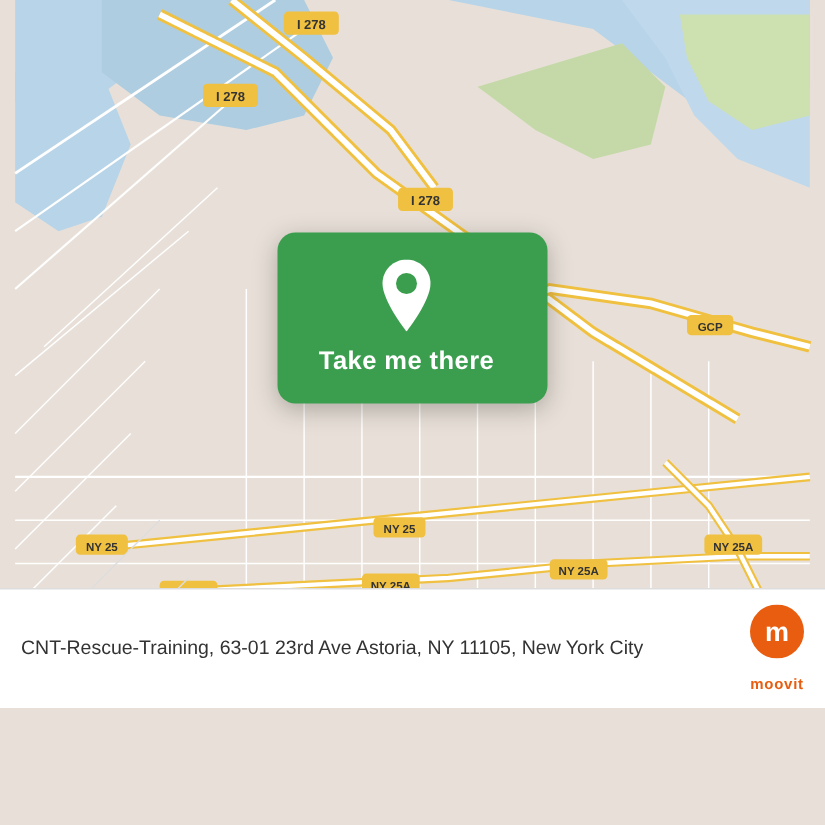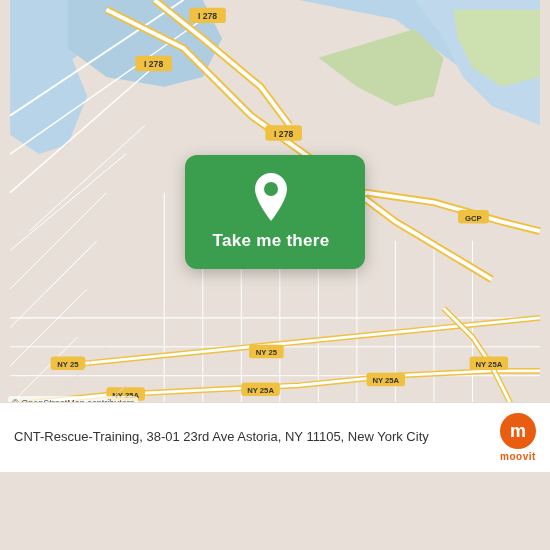--- a/index.html
+++ b/index.html
@@ -55,21 +55,21 @@
     .moovit-icon {
       width: 36px;
       height: 36px;
     }
 
     .moovit-label {
       font-size: 10px;
       color: #e85d0f;
       font-weight: bold;
       letter-spacing: 0.5px;
-      margin-top: 2px;
+      margin-top: 12px;
     }
 
     
     .popup-card {
       position: absolute;
       top: 155px;
       left: 50%;
       transform: translateX(-50%);
       background: #3a9e4e;
       border-radius: 12px;
@@ -220,21 +220,21 @@
       <circle cx="20" cy="16" r="7" fill="#3a9e4e"></circle>
     </svg>
     <button class="popup-btn">Take me there</button>
   </div>
 
   <div class="copyright">
     <span>© OpenStreetMap contributors</span>
   </div>
 
   <div class="info-bar">
-    <span class="info-text">CNT-Rescue-Training, 38-01 23rd Ave Astoria, NY 11105, New York City</span>
+    <span class="info-text">CNT-Rescue-Training, 63-01 23rd Ave Astoria, NY 11105, New York City</span>
     <div class="moovit-logo">
 
       <svg class="moovit-icon" viewBox="0 0 36 36" xmlns="http://www.w3.org/2000/svg">
         <circle cx="18" cy="18" r="18" fill="#e85d0f"></circle>
         <text x="18" y="24" text-anchor="middle" font-size="18" font-weight="bold" fill="#fff" font-family="Arial">m</text>
       </svg>
       <span class="moovit-label">moovit</span>
     </div>
   </div>
 

